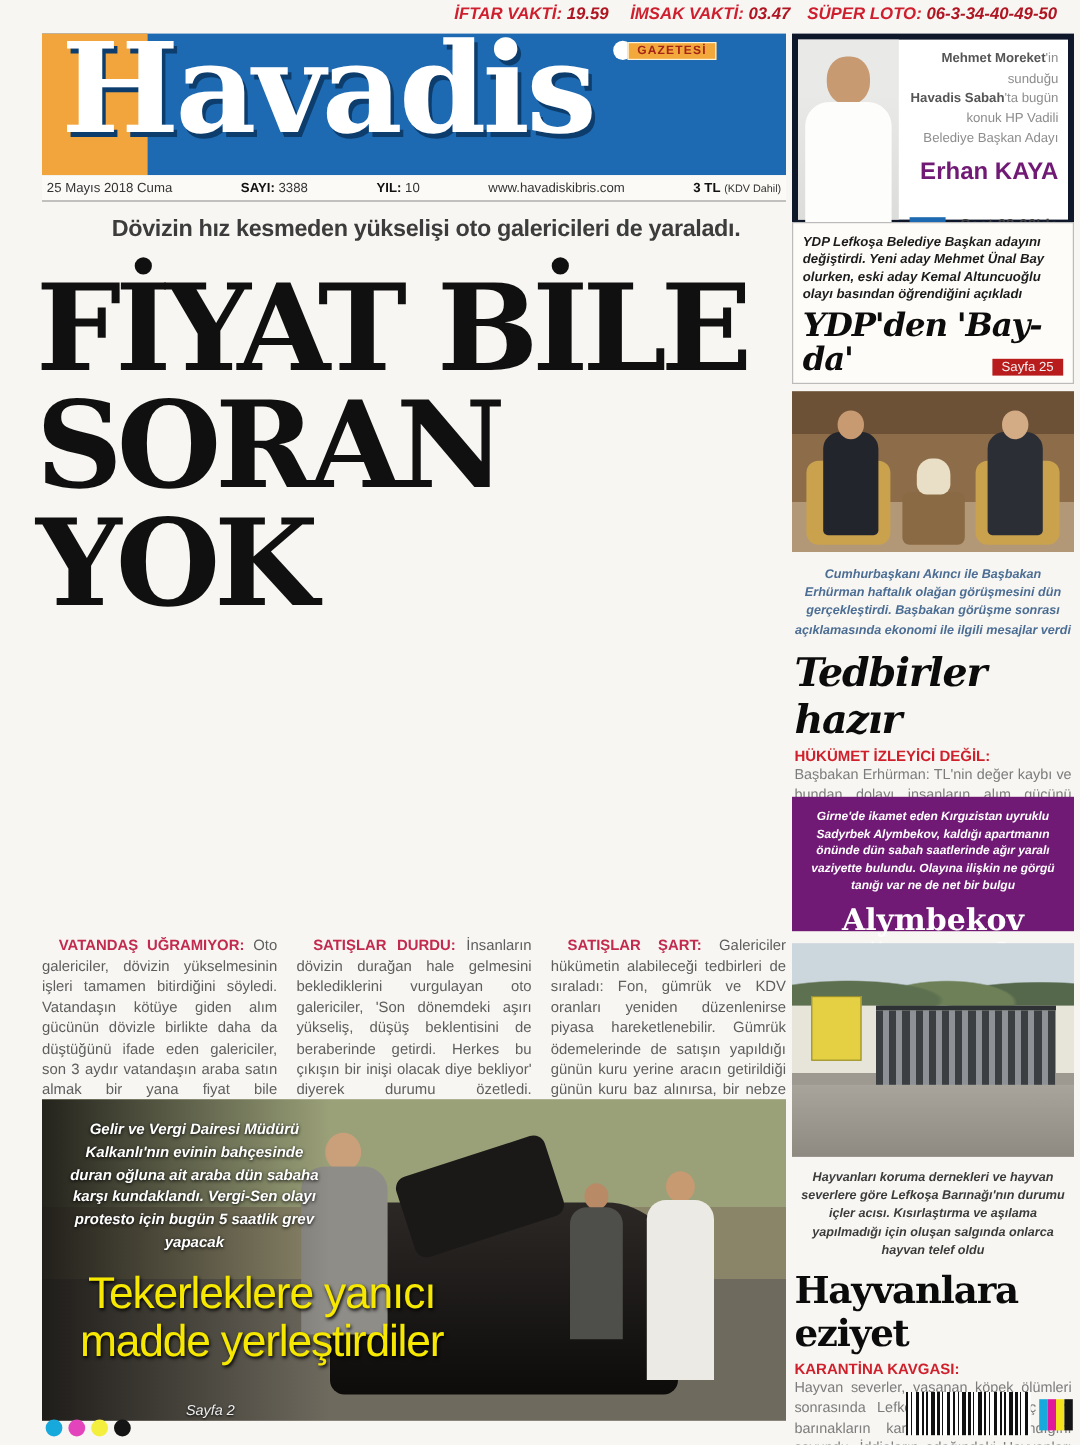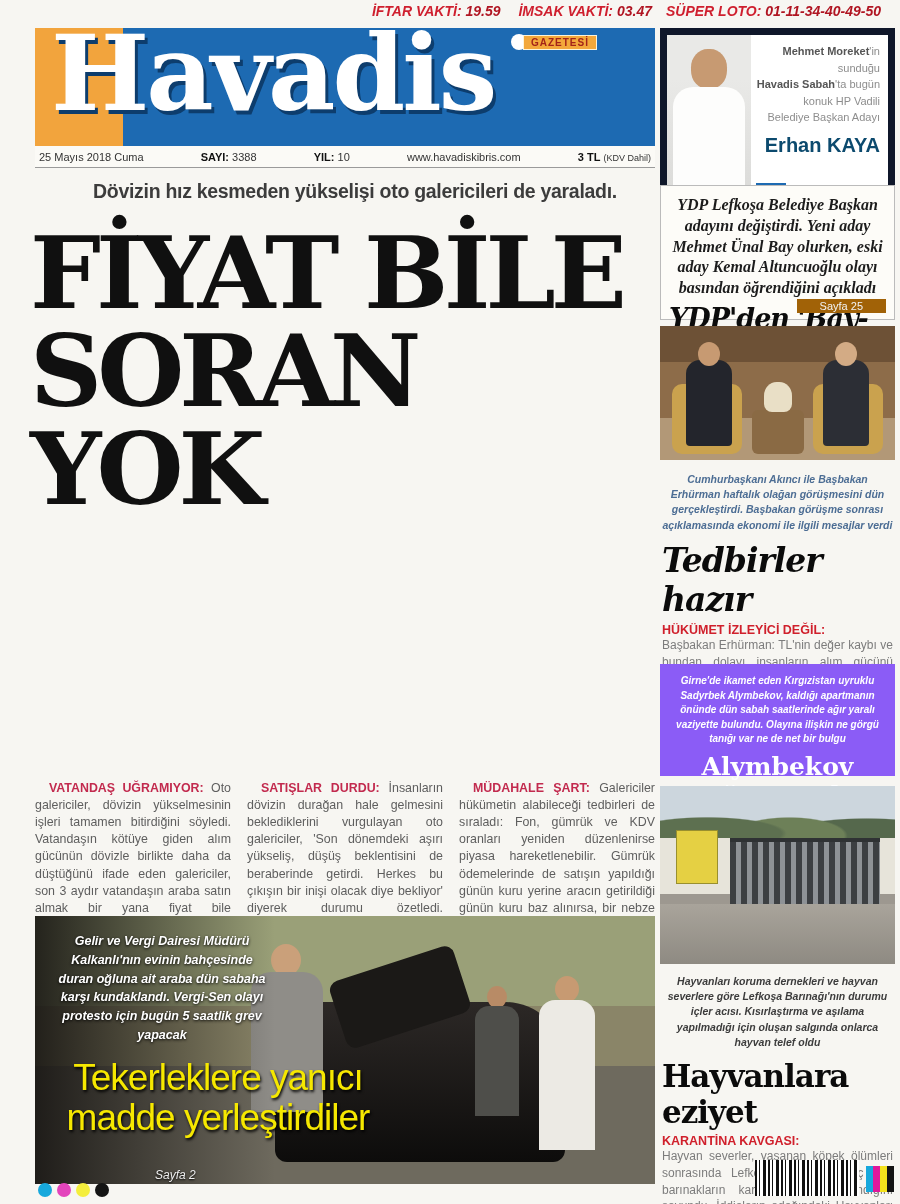--- a/index.html
+++ b/index.html
@@ -52,48 +52,48 @@
         font-style:italic;font-size:12.5px;line-height:1.5;text-align:center;
         text-shadow:0 1px 3px #000;}
   .arson-head{position:absolute;left:18px;top:142px;width:330px;color:#f6e800;font-weight:normal;
         font-size:37px;line-height:1.08;letter-spacing:-1px;text-shadow:1px 2px 3px #000;text-align:center;}
   .arson-page{position:absolute;left:120px;top:252px;color:#eee;font-size:12px;font-style:italic;
         text-shadow:0 1px 2px #000;}
   .cmyk-dots{position:absolute;left:38px;top:1183px;display:flex;gap:5px;}
   .dot{width:14px;height:14px;border-radius:50%;}
   
   .side{position:absolute;left:660px;top:28px;width:235px;}
-  .promo{position:relative;height:150px;background:#fff;border:7px solid #0f172a;display:flex;}
+  .promo{position:relative;height:150px;background:#fff;border:5px solid #0f172a;display:flex;}
   .promo .pic{width:84px;background:linear-gradient(#e9e9e7 0 30%,#dcdcda);position:relative;}
   .promo .head{position:absolute;left:24px;top:14px;width:36px;height:40px;border-radius:46%;background:#c79a72;}
   .promo .shirt{position:absolute;left:6px;top:52px;width:72px;height:100px;border-radius:20px 20px 0 0;background:#fdfdfc;}
   .promo .txt{flex:1;padding:8px 8px 0 4px;text-align:right;font-size:11px;color:#8d8d8d;line-height:1.5;}
   .promo .txt b{color:#555;}
-  .promo .name{font-size:20px;font-weight:bold;color:#0c4a6e;margin:4px 0 22px;}
+  .promo .name{font-size:20px;font-weight:bold;color:#701a75;margin:4px 0 22px;}
   .promo .tvrow{display:flex;justify-content:flex-end;align-items:center;gap:6px;font-size:13px;
         font-weight:bold;color:#3c3c3c;line-height:1.25;text-align:right;}
   .hlogo{width:30px;height:30px;background:#1d6ab2;color:#fff;font-family:"DejaVu Serif",serif;
         font-weight:bold;font-size:24px;display:flex;align-items:center;justify-content:center;}
   .sbox{position:absolute;left:0;width:235px;box-sizing:border-box;}
   .ydp{top:157px;height:135px;border:1px solid #bbb;background:#fdfcf8;padding:9px 8px 6px;}
-  .sintro{font-family:Liberation Serif, serif;font-size:16px;font-weight:bold;font-style:italic;
-        color:#1c1c1c;text-align:center;line-height:1.3;}
+  .sintro{font-family:Liberation Sans, sans-serif;font-size:11px;font-weight:bold;font-style:italic;
+        color:#1c1c1c;line-height:1.3;}
   .shead{font-family:"DejaVu Serif",serif;font-weight:bold;font-style:italic;color:#0c0c0c;
         font-size:27px;line-height:1.02;letter-spacing:-1px;margin-top:6px;}
-  .badge{position:absolute;right:8px;bottom:6px;background:#a16207;color:#f2f2f2;font-size:11px;
-        padding:1px 23px;text-align:right;}
+  .badge{position:absolute;right:8px;bottom:6px;background:#b91c1c;color:#f2f2f2;font-size:11px;
+        padding:1px 8px;text-align:right;}
   .meeting{top:298px;height:134px;overflow:hidden;background:linear-gradient(#6d5136 0 36px,#8d6c49 36px 92px,#b29877 92px 100%);}
   .tedbirler{top:436px;padding:8px 2px;}
   .scap{font-size:10.5px;font-weight:bold;font-style:italic;color:#4c6d94;text-align:center;line-height:1.45;}
   .bighead{font-family:"DejaVu Serif",serif;font-weight:bold;font-style:italic;color:#0b0b0b;
         font-size:33px;letter-spacing:-1px;margin:8px 0 4px;}
   .slead{color:#d0202c;font-weight:bold;font-size:12.5px;}
   .sbody{font-size:12px;color:#7c7c7c;line-height:1.4;text-align:justify;}
   .spage{font-weight:bold;color:#222;float:right;}
-  .redbox{top:636px;height:112px;background:#8b5cf6;color:#fff;text-align:center;padding:10px 10px 6px;}
+  .redbox{top:636px;height:112px;background:#701a75;color:#fff;text-align:center;padding:10px 10px 6px;}
   .redbox .ri{font-size:10px;font-weight:bold;font-style:italic;line-height:1.45;}
   .redbox .rh{font-family:"DejaVu Serif",serif;font-weight:bold;font-size:25px;margin-top:5px;}
   .redbox .rp{font-size:11px;font-style:italic;text-align:right;}
   .gate{top:758px;height:178px;overflow:hidden;background:linear-gradient(#ccd6dd 0 46px,#e7e4da 46px 108px,#9d9890 108px 100%);}
   .hayv{top:940px;padding:6px 2px;}
   .barcode{position:absolute;left:755px;top:1160px;width:104px;height:36px;
         background:repeating-linear-gradient(90deg,#111 0 2px,#fff 2px 4px,#111 4px 5px,#fff 5px 8px,#111 8px 11px,#fff 11px 13px);}
   .cmyk-bars{position:absolute;left:866px;top:1166px;display:flex;}
   .cbar{width:7px;height:26px;}
 </style>
@@ -104,21 +104,21 @@
 
   <div class="topbar">
     <div>
       <span>İFTAR VAKTİ:</span>
       <span class="val">19.59</span>
       <span>İMSAK VAKTİ:</span>
       <span class="val">03.47</span>
     </div>
     <div>
       <span>SÜPER LOTO:</span>
-      <span class="val">01-11-34-40-49-50</span>
+      <span class="val">06-3-34-40-49-50</span>
     </div>
   </div>
 
   <div class="masthead">
     <div class="orange"></div>
     <div class="gazdot"></div>
     <div class="gaztag">GAZETESİ</div>
     <div class="title">Havadis</div>
   </div>
   <div class="dateline">
@@ -141,21 +141,21 @@
   <div class="cols">
     <div class="col">
       <span class="collead">VATANDAŞ UĞRAMIYOR:</span>
       <span>Oto galericiler, dövizin yükselmesinin işleri tamamen bitirdiğini söyledi. Vatandaşın kötüye giden alım gücünün dövizle birlikte daha da düştüğünü ifade eden galericiler, son 3 aydır vatandaşın araba satın almak bir yana fiyat bile sormadığından yakındı</span>
     </div>
     <div class="col">
       <span class="collead">SATIŞLAR DURDU:</span>
       <span>İnsanların dövizin durağan hale gelmesini beklediklerini vurgulayan oto galericiler, 'Son dönemdeki aşırı yükseliş, düşüş beklentisini de beraberinde getirdi. Herkes bu çıkışın bir inişi olacak diye bekliyor' diyerek durumu özetledi. Galericiler, 'Giden gelen yok, günü oturak geçiriyoruz' dedi</span>
     </div>
     <div class="col">
-      <span class="collead">MÜDAHALE ŞART:</span>
+      <span class="collead">SATIŞLAR ŞART:</span>
       <span>Galericiler hükümetin alabileceği tedbirleri de sıraladı: Fon, gümrük ve KDV oranları yeniden düzenlenirse piyasa hareketlenebilir. Gümrük ödemelerinde de satışın yapıldığı günün kuru yerine aracın getirildiği günün kuru baz alınırsa, bir nebze rahatlarız</span>
       <span class="colpage">Sayfa 18</span>
     </div>
   </div>
 
   <div class="arson">
     <div class="shape" style="left:240px;top:86px;width:290px;height:160px;border-radius:24px 60px 12px 12px;background:linear-gradient(#2c2826,#0d0c0b);"></div>
     <div class="shape" style="left:300px;top:46px;width:130px;height:70px;border-radius:10px;background:#1b1917;transform:rotate(-18deg);"></div>
     <div class="shape" style="left:236px;top:28px;width:30px;height:32px;border-radius:50%;background:#caa07a;"></div>
     <div class="shape" style="left:216px;top:56px;width:72px;height:140px;border-radius:20px 20px 0 0;background:#8f8d88;"></div>

